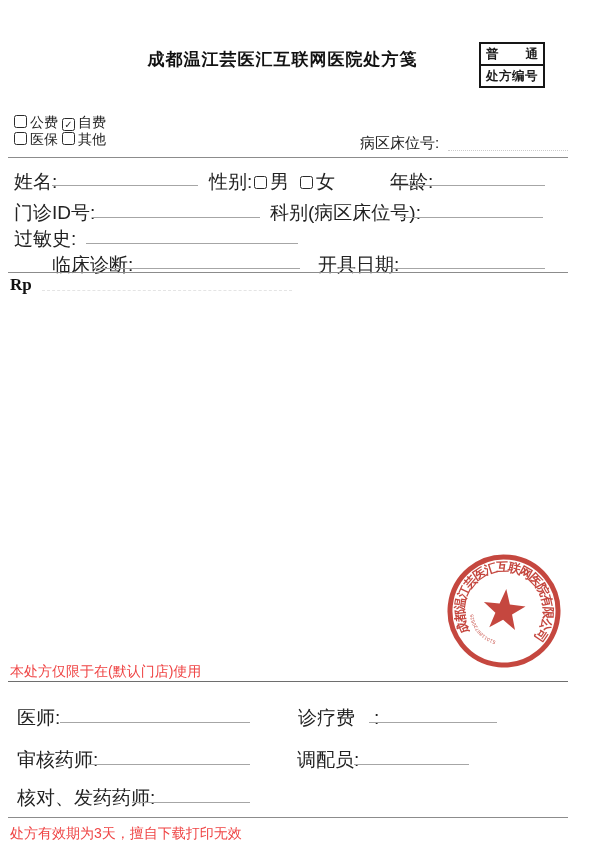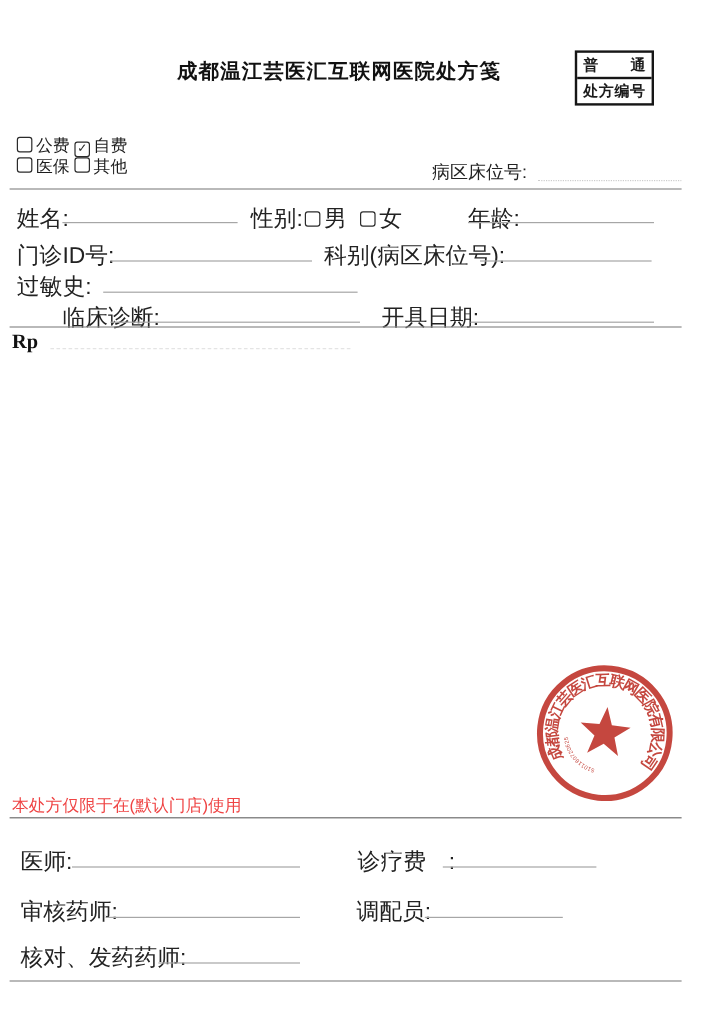--- a/index.html
+++ b/index.html
@@ -126,14 +126,15 @@
 
   <div class="abs lbl" style="left:17px;top:747px;">审核药师:</div>
   <div class="ul" style="left:88px;top:764px;width:162px;"></div>
   <div class="abs lbl" style="left:297px;top:747px;">调配员:</div>
   <div class="ul" style="left:354px;top:764px;width:115px;"></div>
 
   <div class="abs lbl" style="left:17px;top:785px;">核对、发药药师:</div>
   <div class="ul" style="left:132px;top:802px;width:118px;"></div>
 
   <div class="sep" style="left:8px;top:817px;width:584px;"></div>
+  <div class="abs note" style="left:10px;top:825px;">处方有效期为3天，擅自下载打印无效</div>
 
 </div>
 
 </body></html>

